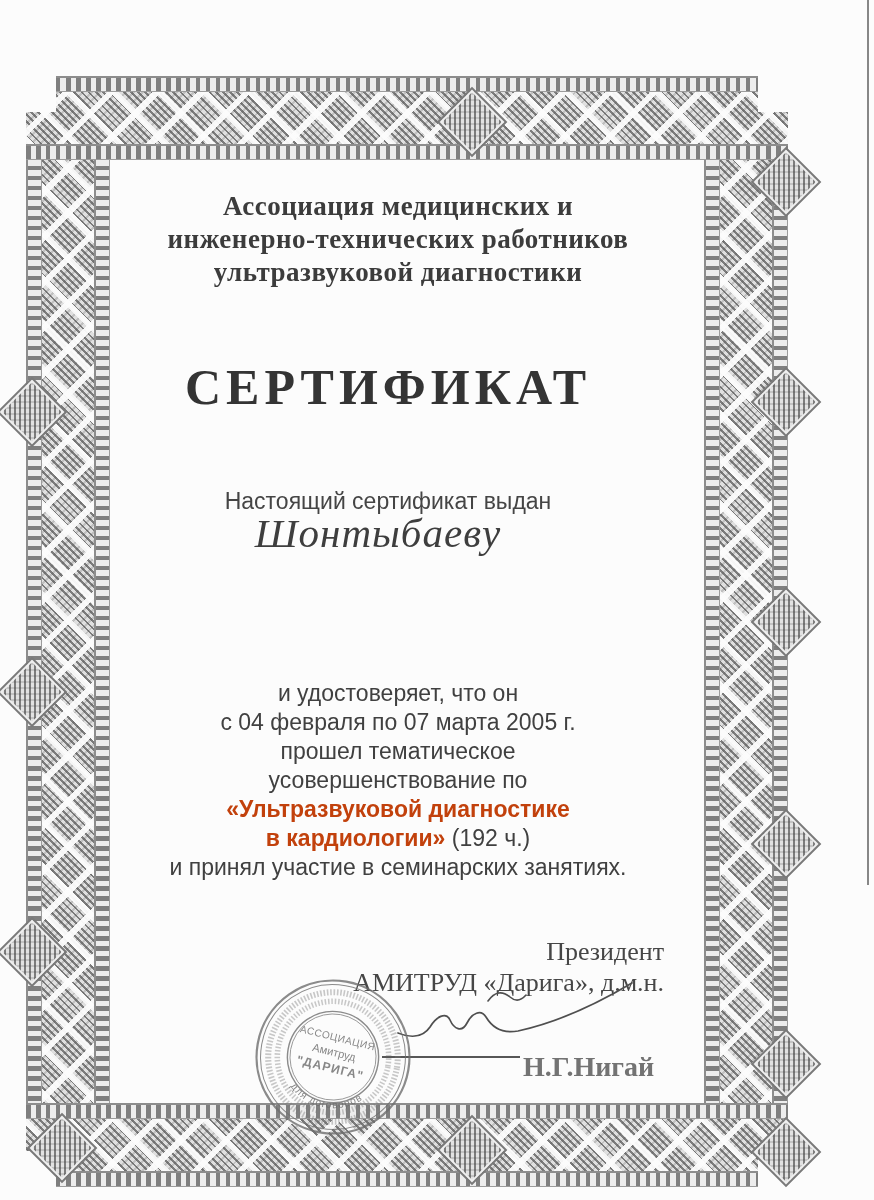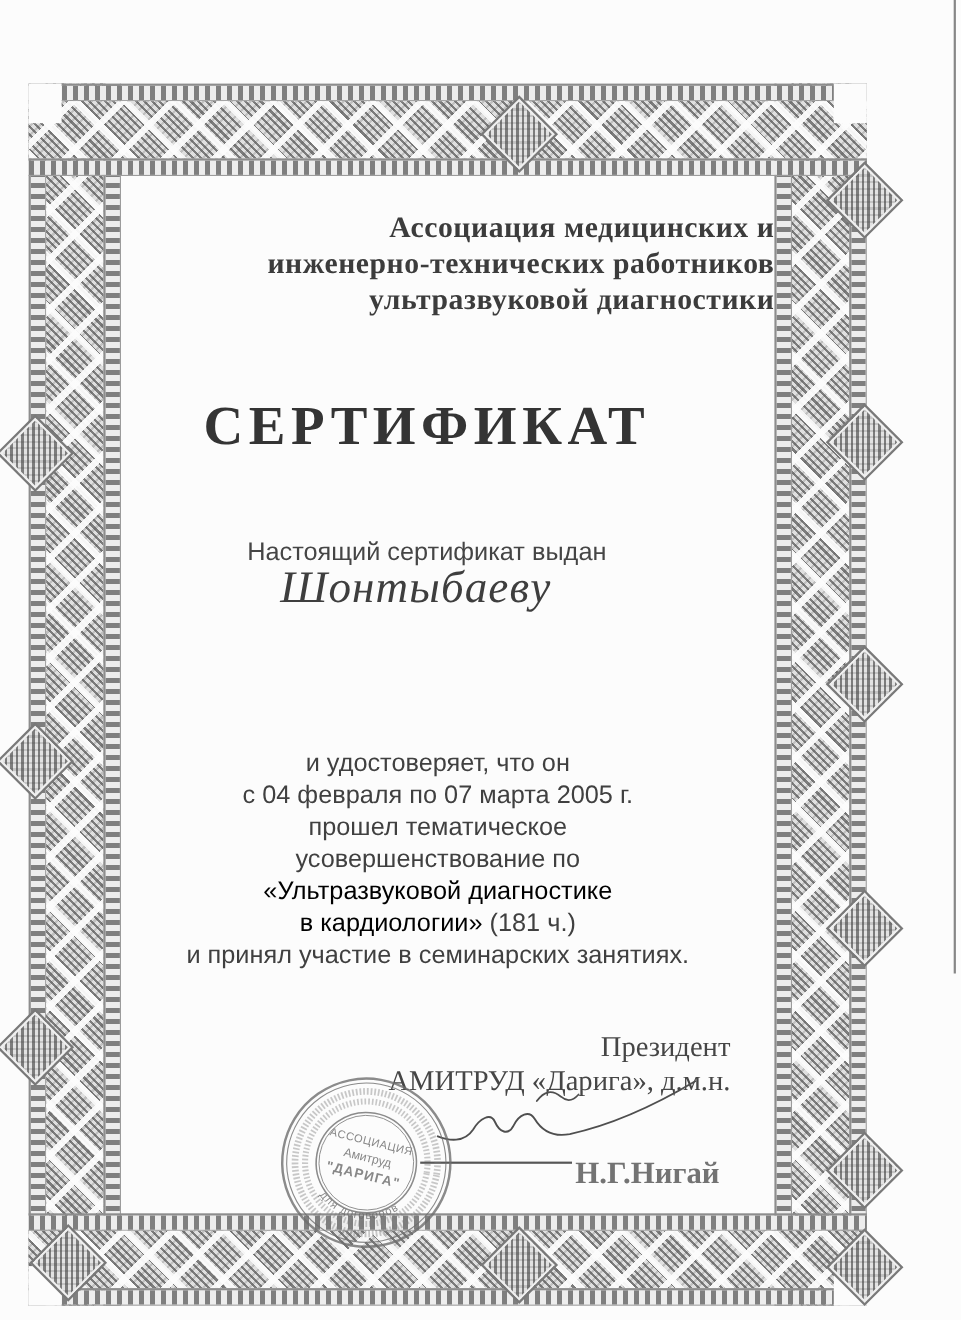--- a/index.html
+++ b/index.html
@@ -41,35 +41,35 @@
       repeating-linear-gradient(45deg,rgba(108,108,108,.85) 0 2px,rgba(230,230,230,.6) 2px 5px),
       repeating-linear-gradient(-45deg,#8f8f8f 0 2px,#dcdcdc 2px 6px);
   }
   .notch{position:absolute;width:30px;height:36px;background:#fcfcfc;}
 
   
   .txt{left:82px;width:612px;text-align:center;}
   .assoc-header{
     top:190px;font-family:"Liberation Serif","DejaVu Serif",serif;
     font-weight:bold;font-size:27px;line-height:33px;letter-spacing:.5px;
-    color:#3c3c3c;transform:translateX(10px);text-align:right;
+    color:#3c3c3c;transform:translateX(10px);
   }
   .cert-title{
     top:356px;font-family:"Liberation Serif","DejaVu Serif",serif;
     font-weight:bold;font-size:50px;line-height:62px;letter-spacing:5px;
     color:#343434;
   }
   .issued{top:453px;font-size:23px;line-height:30px;color:#454545;margin-top:33px;}
   .recipient{
     top:509px;font-family:Liberation Serif, serif;
     font-style:italic;font-size:41px;line-height:48px;letter-spacing:1px;
     color:#3e3e3e;transform:translateX(-10px);
   }
   .body-text{top:679px;font-size:23px;line-height:29px;color:#404040;transform:translateX(10px);}
-  .body-text .b{font-weight:normal;color:#000000;}
+  .body-text .b{font-weight:bold;color:#c2410c;}
   .sig-block{
     left:82px;width:582px;top:936px;text-align:right;
     font-family:"Liberation Serif","DejaVu Serif",serif;
     font-size:26px;line-height:31px;color:#464646;
   }
   .sig-name{
     left:523px;top:1027px;width:160px;text-align:left;
     font-family:"Liberation Serif","DejaVu Serif",serif;
     font-weight:bold;font-size:28px;line-height:32px;color:#737373;margin-top:24px;
   }
@@ -141,21 +141,21 @@
 </div>
 
 <div class="abs txt body-text">
   <div>и удостоверяет, что он</div>
   <div>с 04 февраля по 07 марта 2005 г.</div>
   <div>прошел тематическое</div>
   <div>усовершенствование по</div>
   <div class="b">«Ультразвуковой диагностике</div>
   <div>
     <span class="b">в кардиологии»</span>
-    <span>(181 ч.)</span>
+    <span>(192 ч.)</span>
   </div>
   <div>и принял участие в семинарских занятиях.</div>
 </div>
 
 <div class="abs sig-block">
   <div>Президент</div>
   <div>АМИТРУД «Дарига», д.м.н.</div>
 </div>
 <div class="abs sig-line"></div>
 <div class="abs sig-name">Н.Г.Нигай</div>

